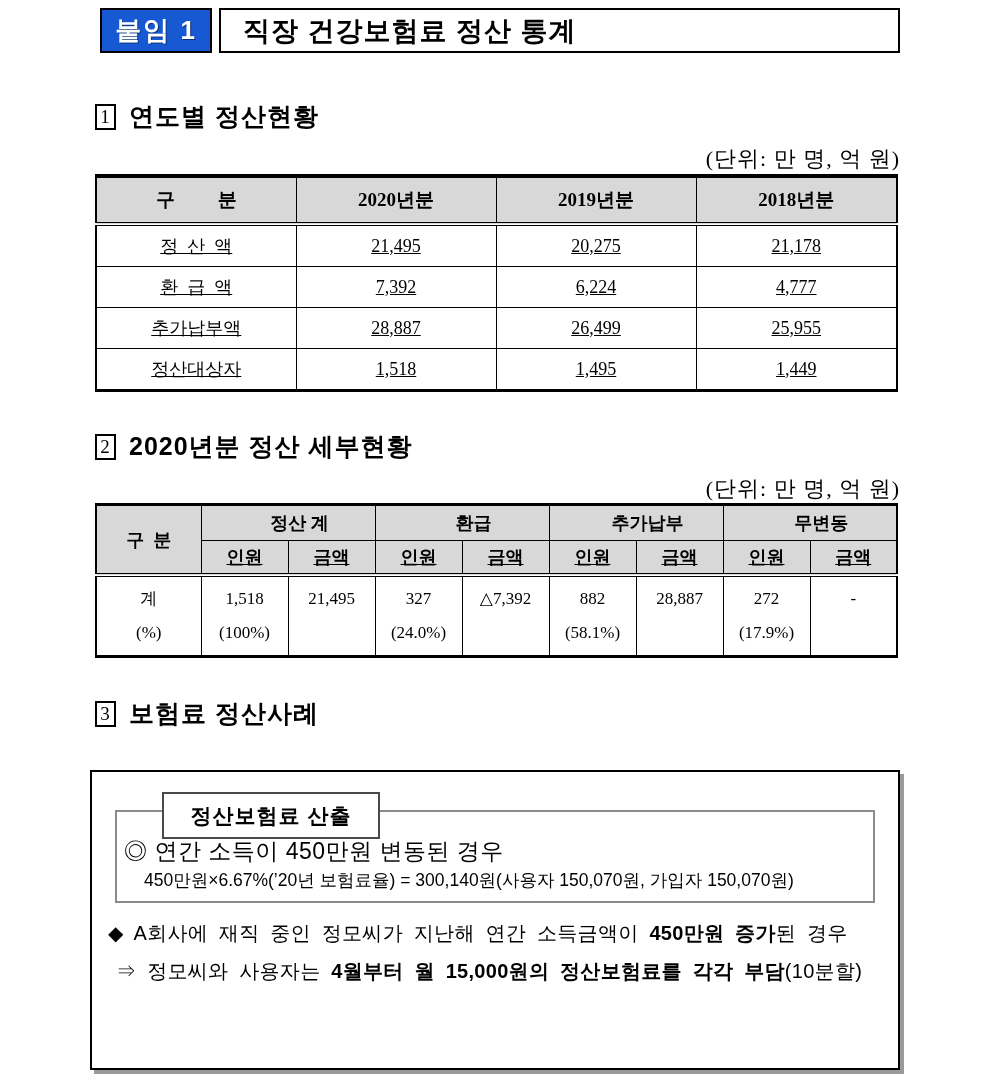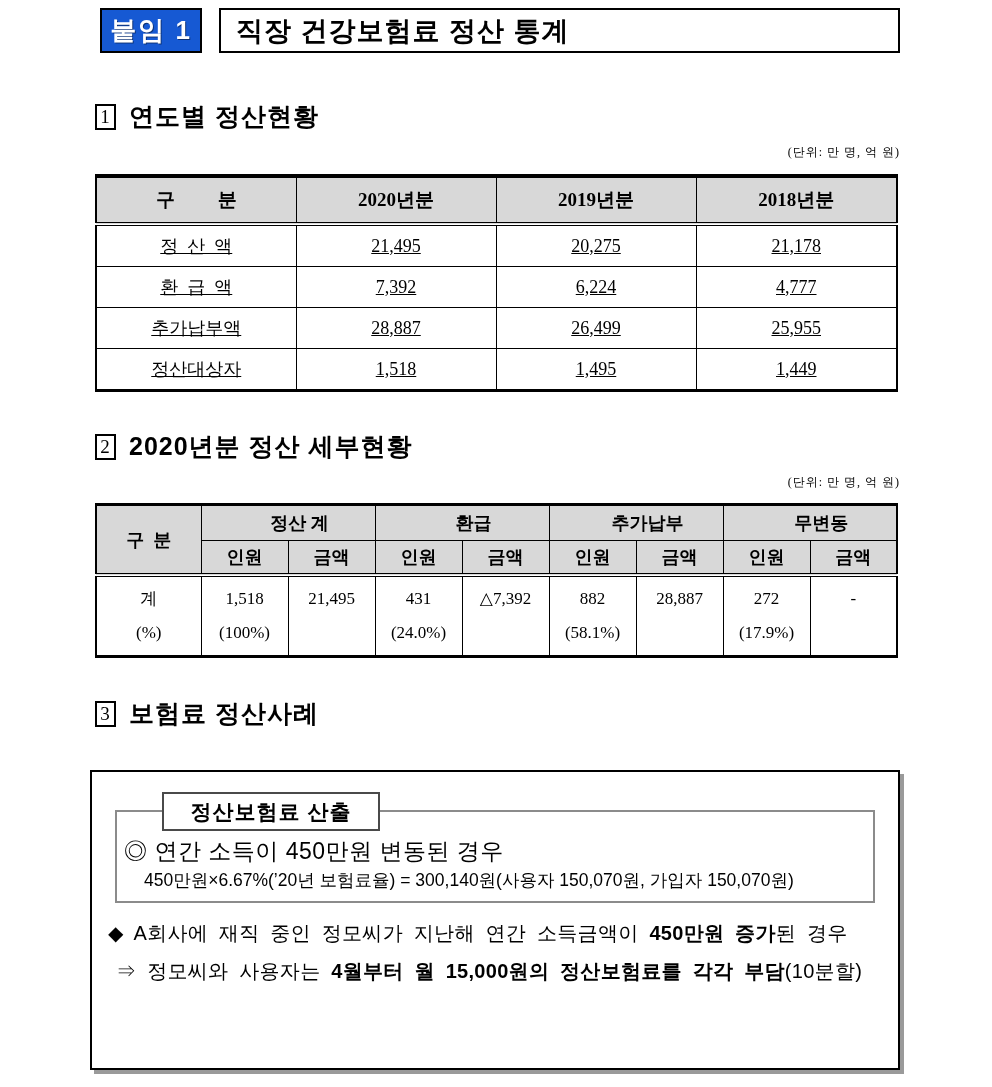--- a/index.html
+++ b/index.html
@@ -3,49 +3,49 @@
 <meta charset="utf-8">
 <style>
   html,body { margin:0; padding:0; background:#ffffff; }
   .page {
     position:relative; width:992px; height:1087px; background:#fff;
     font-family:"Liberation Serif", serif; color:#000; overflow:hidden;
   }
 
   
   .badge {
-    position:absolute; left:100px; top:8px; width:102px; height:45px;
+    position:absolute; left:100px; top:8px; width:112px; height:45px;
     background:#1659d3; border:2px solid #000; box-sizing:border-box;
     color:#fff; font-family:"Liberation Sans", sans-serif; font-weight:bold;
     font-size:26px; letter-spacing:2px;
     display:flex; align-items:center; justify-content:center;
     text-shadow:1px 1px 0 rgba(0,0,0,.45);
   }
   .title-box {
     position:absolute; left:219px; top:8px; width:681px; height:45px;
     border:2px solid #000; box-sizing:border-box; background:#fff;
-    display:flex; align-items:center; padding-left:15px;
+    display:flex; align-items:center; padding-left:22px;
     font-family:"Liberation Sans", sans-serif; font-weight:bold;
     font-size:27px; letter-spacing:1px;
   }
 
   
   .sec-heading {
     position:absolute; left:95px; display:flex; align-items:center; gap:13px;
     font-family:"Liberation Sans", sans-serif; font-weight:bold;
     font-size:25px; letter-spacing:1px; white-space:nowrap;
   }
   .sec-num {
     display:inline-flex; width:21px; height:26px; border:2px solid #000;
     box-sizing:border-box; align-items:center; justify-content:center;
     font-family:"Liberation Serif", serif; font-weight:normal; font-size:19px;
   }
   .unit-note {
     position:absolute; left:600px; width:300px; text-align:right;
-    font-size:12px; letter-spacing:1px;
+    font-size:22px; letter-spacing:1px;
   }
 
   
   table { border-collapse:collapse; table-layout:fixed; }
   .t1 {
     position:absolute; left:95px; top:174px; width:801px;
     border:2px solid #000; border-top-width:4px; border-bottom-width:3px;
     font-size:18px;
   }
   .t1 th {
@@ -59,41 +59,41 @@
 
   .t2 {
     position:absolute; left:95px; top:503px; width:801px;
     border:2px solid #000; border-top-width:3px; border-bottom-width:3px;
   }
   .t2 th {
     background:#d8d8d8; border:1px solid #000; font-weight:bold;
     font-size:18px; text-align:center;
   }
   .t2 .gh { height:32px;padding-left:24px; }
-  .t2 .sh { height:30px; border-bottom:4px double #000; }
+  .t2 .sh { height:30px; border-bottom:4px double #000;text-decoration:underline; }
   .t2 .corner { border-bottom:4px double #000; }
   .t2 td { border:1px solid #000; height:78px; text-align:center; padding:0; }
   .two-line {
     height:78px; display:flex; flex-direction:column;
     justify-content:space-evenly; align-items:center; font-size:17px;
   }
   .two-line div { height:22px; line-height:22px; }
 
   
   .outer-box {
     position:absolute; left:90px; top:770px; width:810px; height:300px;
     border:2px solid #000; box-sizing:border-box; background:#fff;
     box-shadow:4px 4px 0 #9a9a9a;
   }
   .calc-inner {
     position:absolute; left:23px; top:38px; width:760px; height:93px;
     border:2px solid #8b8b8b; box-sizing:border-box; background:#fff;
   }
   .calc-title {
-    position:absolute; left:70px; top:20px; width:218px; height:39px;
+    position:absolute; left:70px; top:20px; width:218px; height:47px;
     background:#fff; border:2px solid #4a4a4a; box-sizing:border-box;
     z-index:2; display:flex; align-items:center; justify-content:center;
     font-family:"Liberation Sans", sans-serif; font-weight:bold;
     font-size:21px; letter-spacing:1px;
   }
   .calc-line1 {
     position:absolute; left:32px; top:64px;
     font-family:Liberation Sans, sans-serif; font-size:23px;
     letter-spacing:0.5px; white-space:nowrap;
   }
@@ -217,21 +217,21 @@
             </div>
           </td>
       <td>
             <div class="two-line">
         <div>21,495</div>
         <div></div>
             </div>
           </td>
       <td>
             <div class="two-line">
-        <div>431</div>
+        <div>327</div>
         <div>(24.0%)</div>
             </div>
           </td>
       <td>
             <div class="two-line">
         <div>△7,392</div>
         <div></div>
             </div>
           </td>
       <td>

